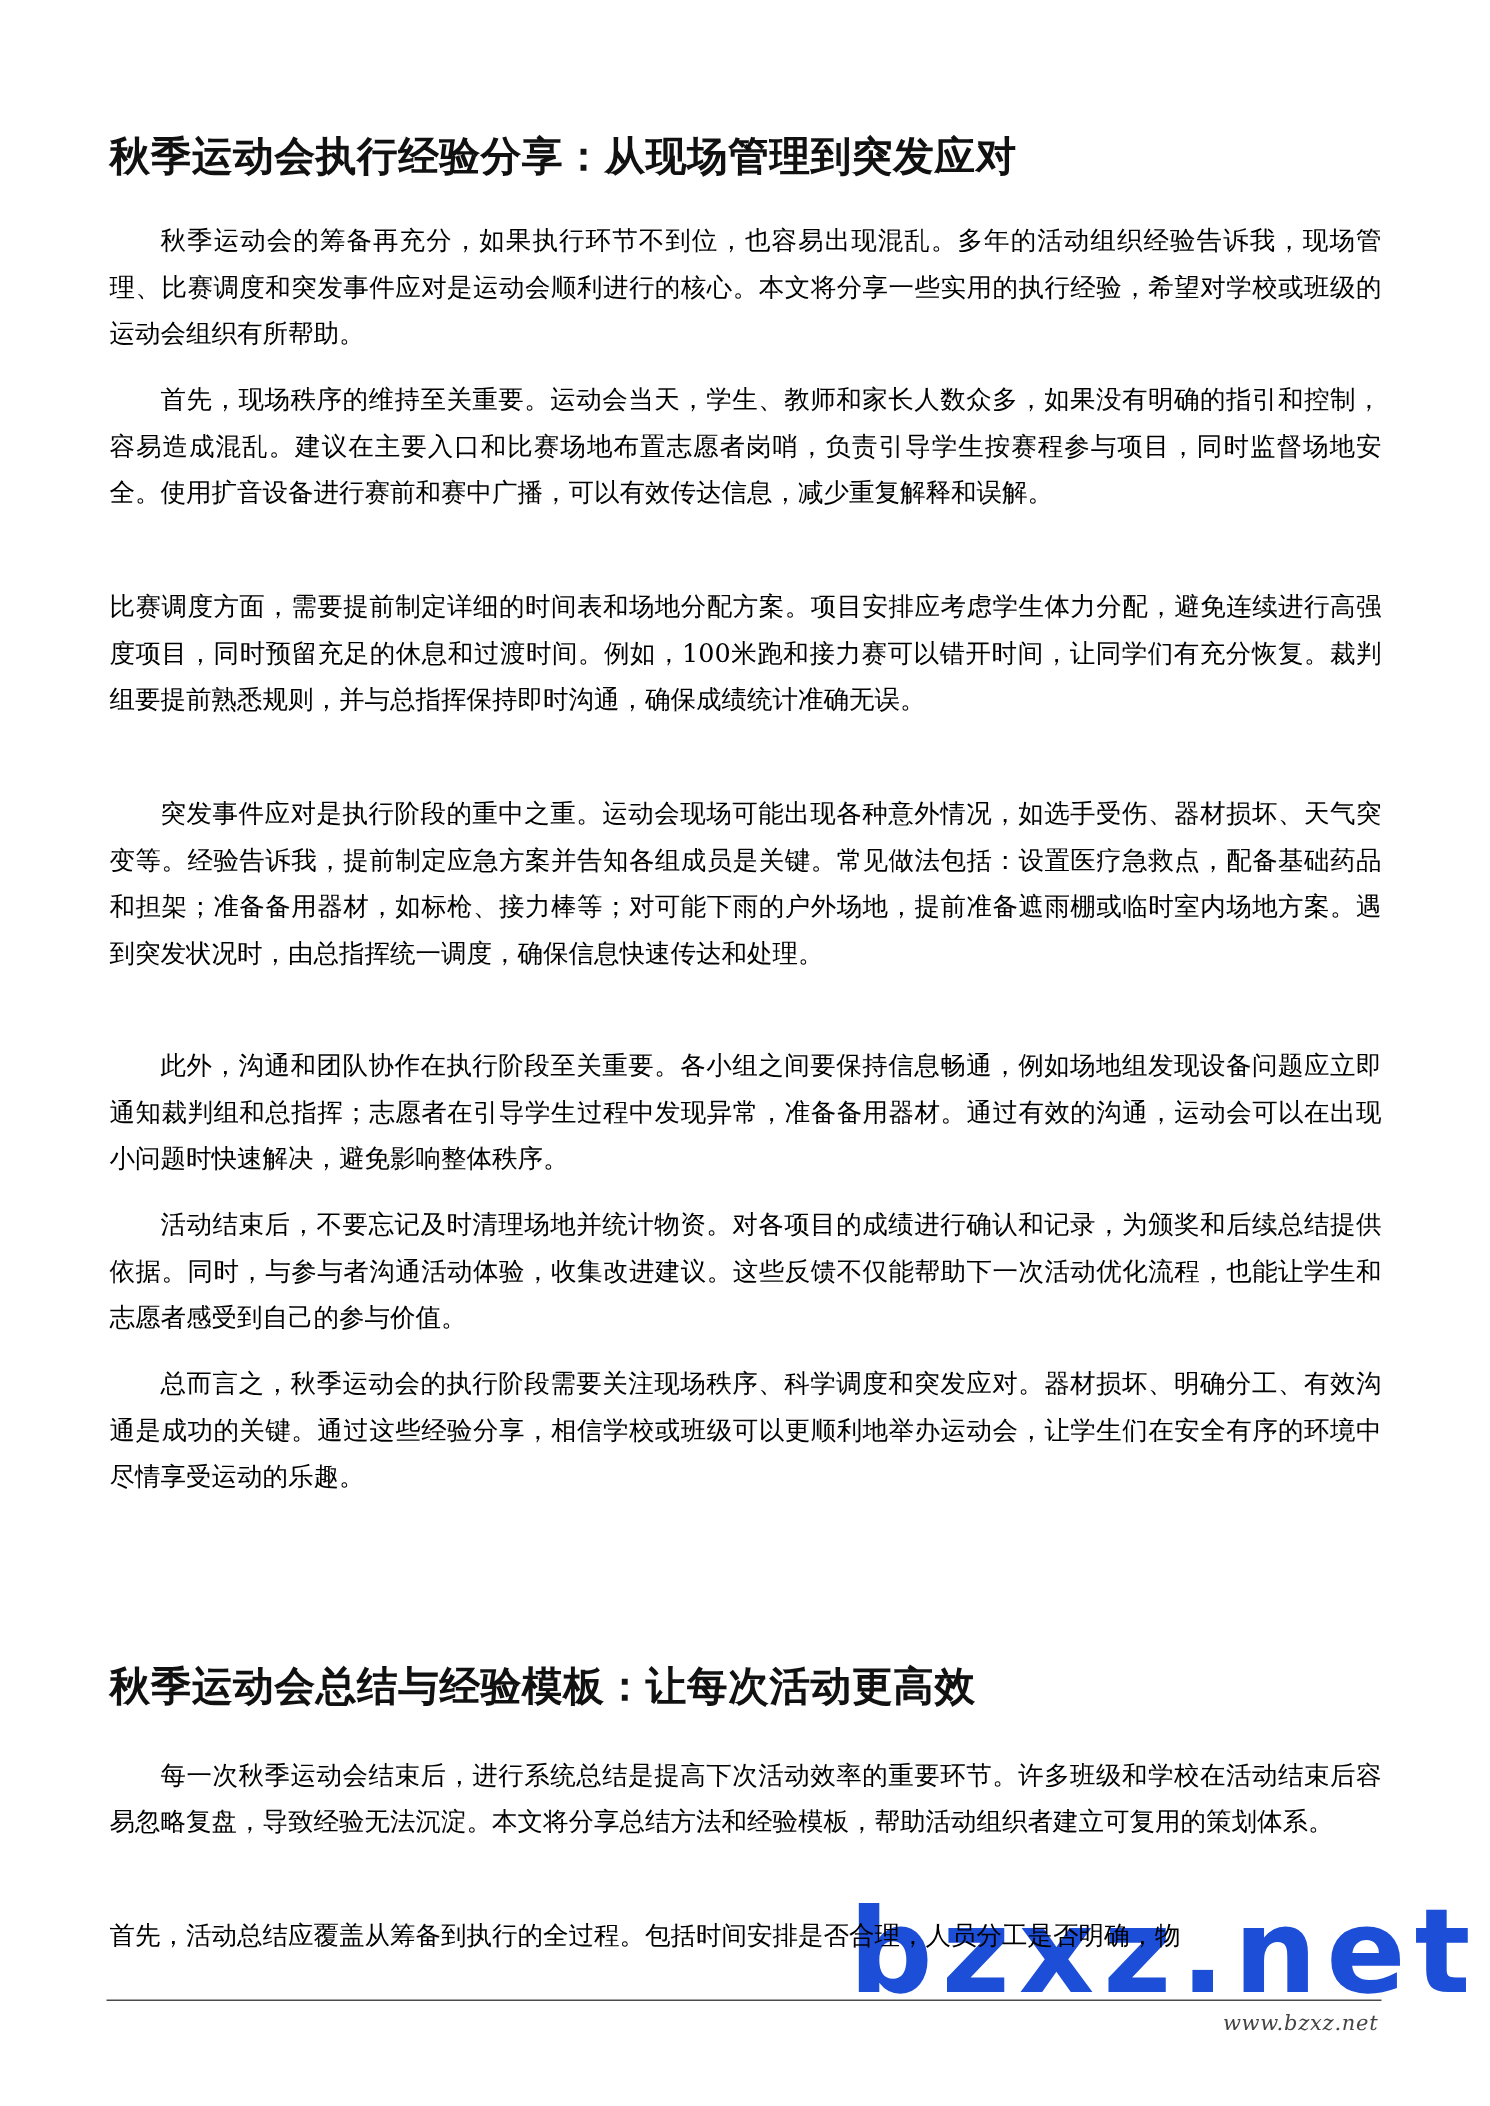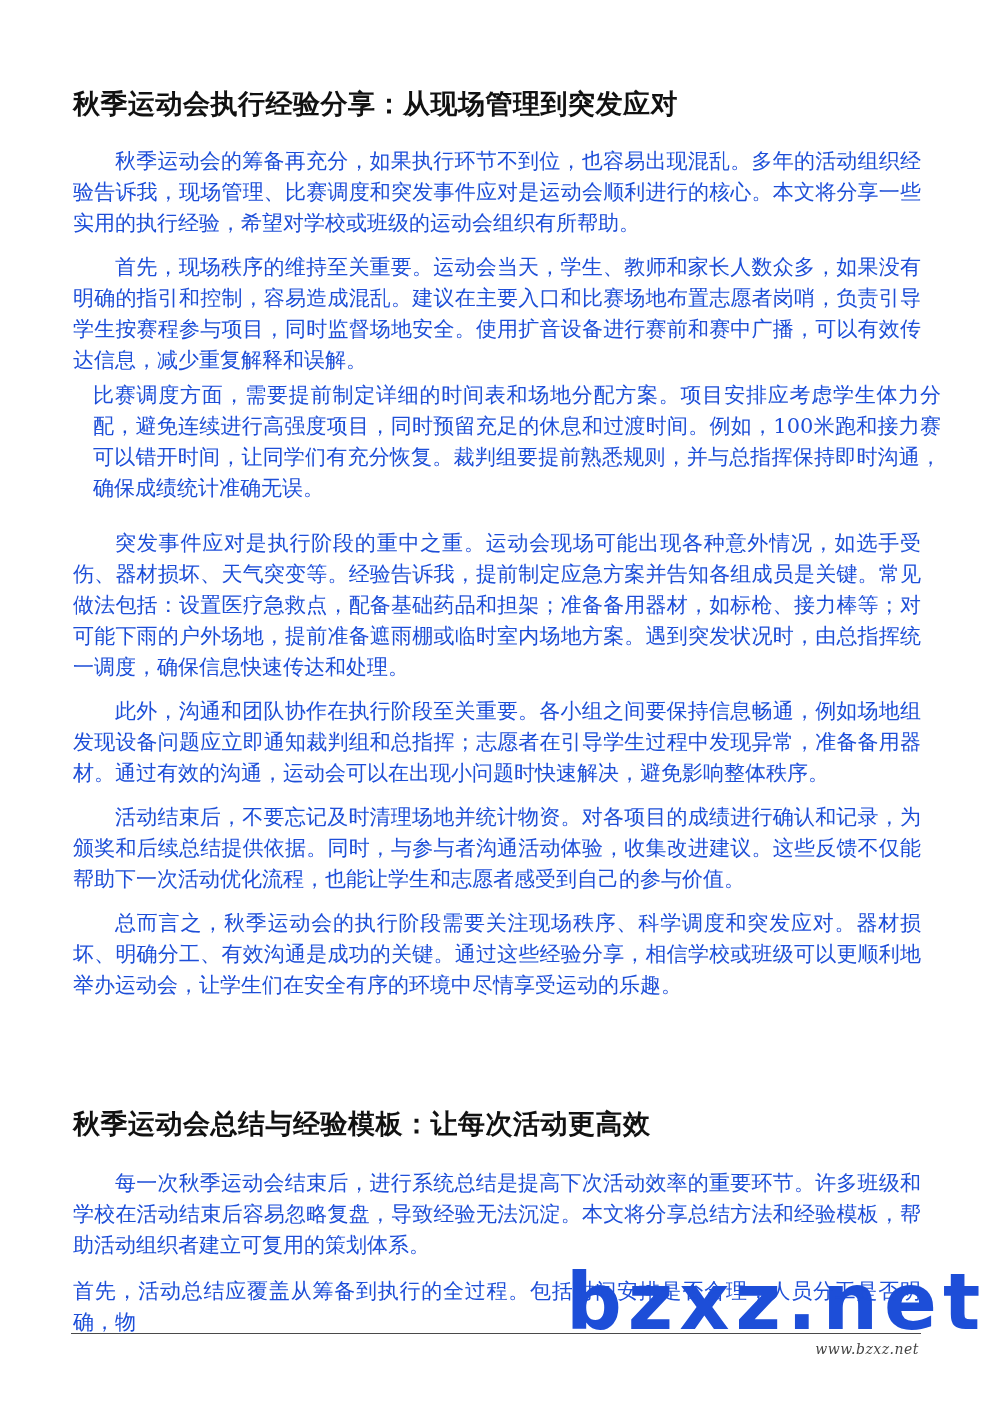--- a/index.html
+++ b/index.html
@@ -24,26 +24,26 @@
   .title {
     font-family: "DejaVu Sans", "Liberation Sans", sans-serif;
     font-weight: bold;
     font-size: 27px;
     color: #111111;
     margin: 0;
     letter-spacing: 0.5px;
     white-space: nowrap;
   }
   .para {
-    font-size: 21px;
+    font-size: 17px;
     line-height: 31px;
     margin: 0;
     text-align: justify;
     text-justify: inter-character;
-    color: #1d4ed8;
+    color: #000000;
   }
   .indent { text-indent: 2em; }
   .watermark {
     position: absolute;
     left: 566px;
     top: 1262px;
     font-family: "DejaVu Sans", "Liberation Sans", sans-serif;
     font-weight: bold;
     font-size: 78px;
     line-height: 80px;
@@ -79,21 +79,21 @@
 
 <div class="page content-layer">
 
   <section>
     <h1 class="title" style="position:absolute; top:86px; left:0; width:848px;">秋季运动会执行经验分享：从现场管理到突发应对</h1>
 
     <p class="para indent" style="position:absolute; top:146px; left:0; width:848px;">秋季运动会的筹备再充分，如果执行环节不到位，也容易出现混乱。多年的活动组织经验告诉我，现场管理、比赛调度和突发事件应对是运动会顺利进行的核心。本文将分享一些实用的执行经验，希望对学校或班级的运动会组织有所帮助。</p>
 
     <p class="para indent" style="position:absolute; top:252px; left:0; width:848px;">首先，现场秩序的维持至关重要。运动会当天，学生、教师和家长人数众多，如果没有明确的指引和控制，容易造成混乱。建议在主要入口和比赛场地布置志愿者岗哨，负责引导学生按赛程参与项目，同时监督场地安全。使用扩音设备进行赛前和赛中广播，可以有效传达信息，减少重复解释和误解。</p>
 
-    <p class="para" style="position:absolute; top:380px; left:0; width:848px;margin-left:20px;">比赛调度方面，需要提前制定详细的时间表和场地分配方案。项目安排应考虑学生体力分配，避免连续进行高强度项目，同时预留充足的休息和过渡时间。例如，100米跑和接力赛可以错开时间，让同学们有充分恢复。裁判组要提前熟悉规则，并与总指挥保持即时沟通，确保成绩统计准确无误。</p>
+    <p class="para" style="position:absolute; top:390px; left:0; width:848px;">比赛调度方面，需要提前制定详细的时间表和场地分配方案。项目安排应考虑学生体力分配，避免连续进行高强度项目，同时预留充足的休息和过渡时间。例如，100米跑和接力赛可以错开时间，让同学们有充分恢复。裁判组要提前熟悉规则，并与总指挥保持即时沟通，确保成绩统计准确无误。</p>
 
     <p class="para indent" style="position:absolute; top:528px; left:0; width:848px;">突发事件应对是执行阶段的重中之重。运动会现场可能出现各种意外情况，如选手受伤、器材损坏、天气突变等。经验告诉我，提前制定应急方案并告知各组成员是关键。常见做法包括：设置医疗急救点，配备基础药品和担架；准备备用器材，如标枪、接力棒等；对可能下雨的户外场地，提前准备遮雨棚或临时室内场地方案。遇到突发状况时，由总指挥统一调度，确保信息快速传达和处理。</p>
 
     <p class="para indent" style="position:absolute; top:696px; left:0; width:848px;">此外，沟通和团队协作在执行阶段至关重要。各小组之间要保持信息畅通，例如场地组发现设备问题应立即通知裁判组和总指挥；志愿者在引导学生过程中发现异常，准备备用器材。通过有效的沟通，运动会可以在出现小问题时快速解决，避免影响整体秩序。</p>
 
     <p class="para indent" style="position:absolute; top:802px; left:0; width:848px;">活动结束后，不要忘记及时清理场地并统计物资。对各项目的成绩进行确认和记录，为颁奖和后续总结提供依据。同时，与参与者沟通活动体验，收集改进建议。这些反馈不仅能帮助下一次活动优化流程，也能让学生和志愿者感受到自己的参与价值。</p>
 
     <p class="para indent" style="position:absolute; top:908px; left:0; width:848px;">总而言之，秋季运动会的执行阶段需要关注现场秩序、科学调度和突发应对。器材损坏、明确分工、有效沟通是成功的关键。通过这些经验分享，相信学校或班级可以更顺利地举办运动会，让学生们在安全有序的环境中尽情享受运动的乐趣。</p>
   </section>
 

